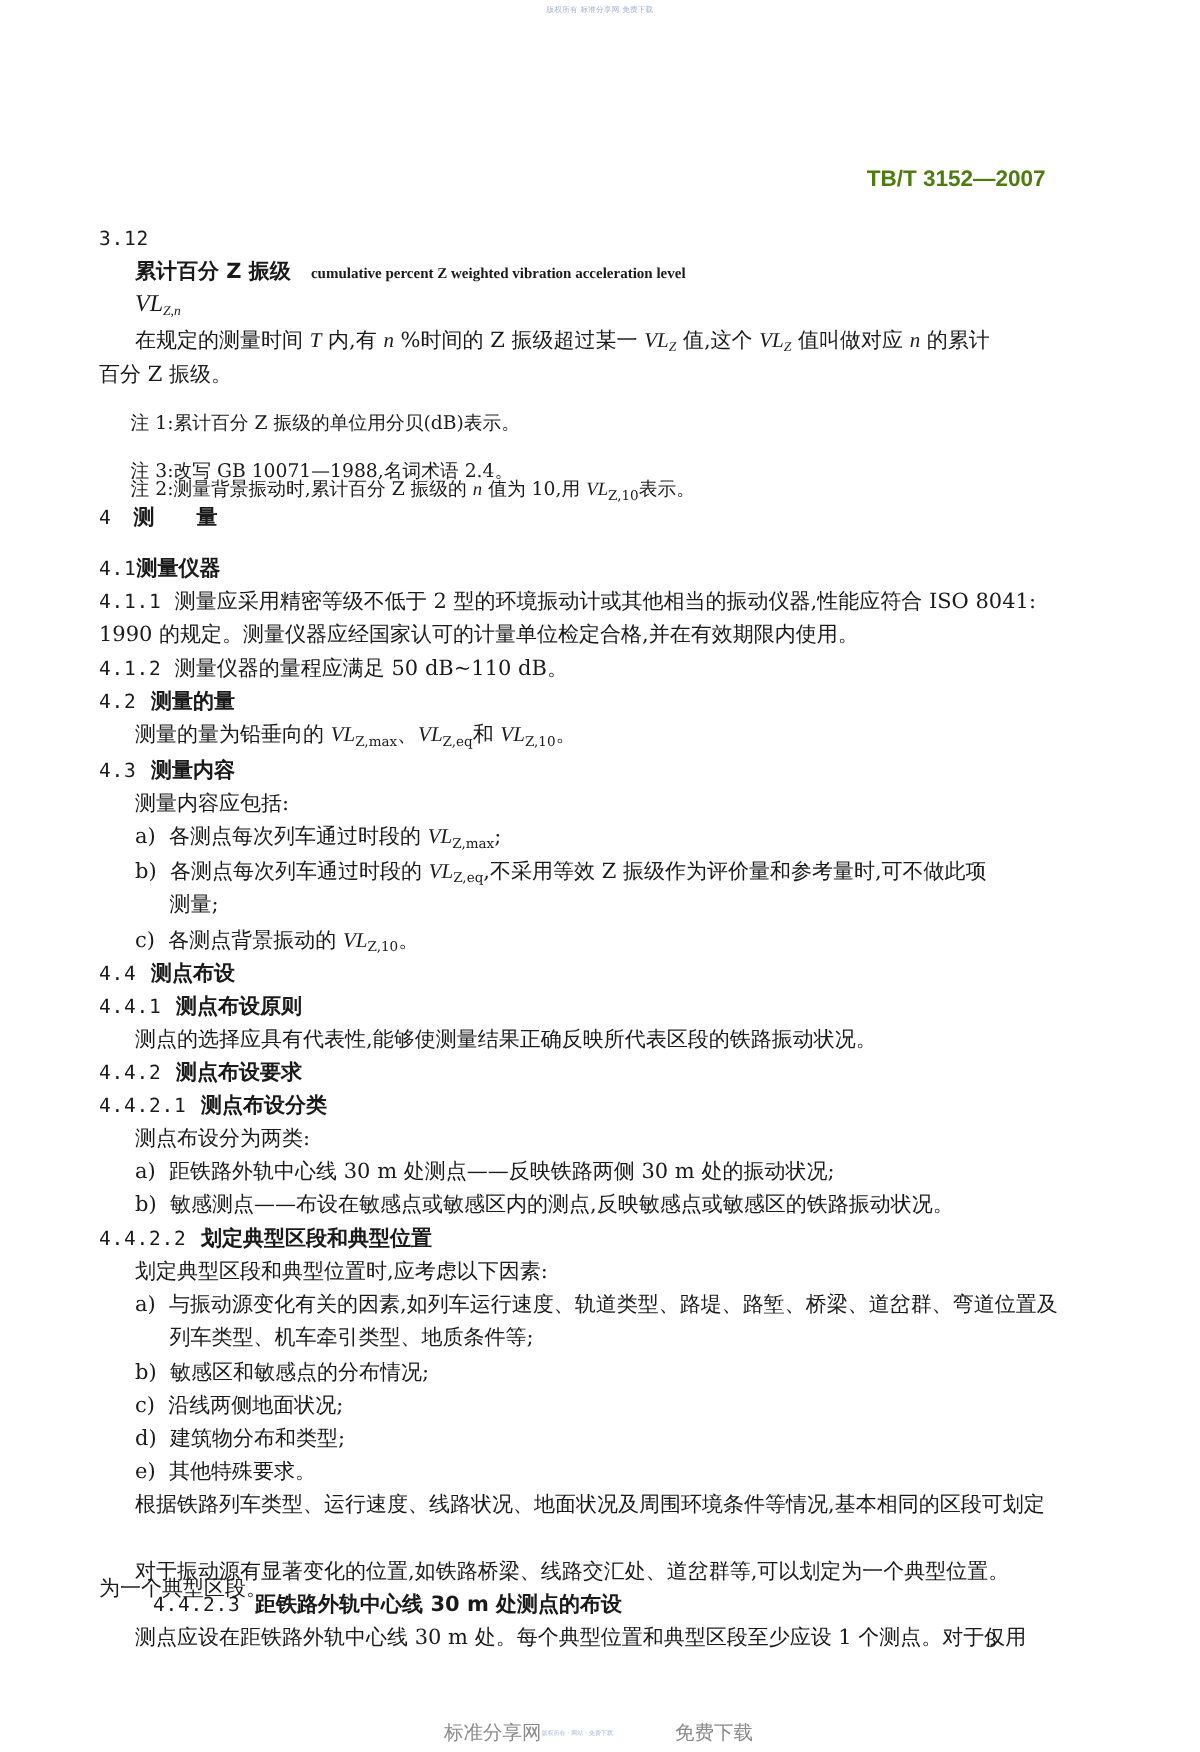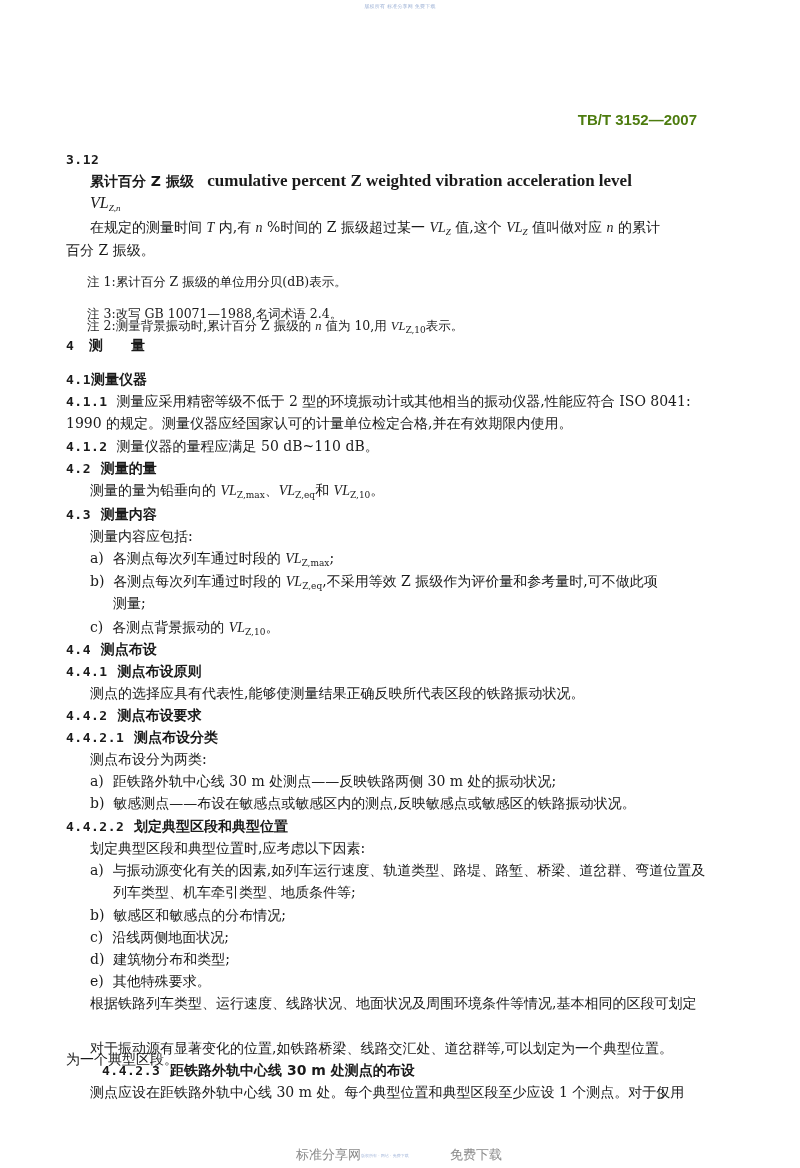--- a/index.html
+++ b/index.html
@@ -9,23 +9,23 @@
   }
   .wm-top {
     position: absolute; top: 3px; left: 0; width: 800px; text-align: center;
     font-size: 5px; color: #9fb3d6; font-family: "DejaVu Sans", sans-serif; letter-spacing: 0.2px;
   }
   .doc-code {
     position: absolute; top: 111px; right: 103px;
     font-family: "Liberation Sans", sans-serif; font-weight: bold; font-size: 15px; color: #4d7c0f;
   }
   .ln { position: absolute; left: 0; white-space: nowrap; font-size: 14px; line-height: 18px; }
-  .num { font-family: "DejaVu Sans Mono", "Liberation Mono", monospace; font-weight: bold; font-size: 13px; letter-spacing: 0.5px; }
+  .num { font-family: "DejaVu Sans Mono", "Liberation Mono", monospace; font-weight: normal; font-size: 13px; letter-spacing: 0.5px; }
   .hd { font-family: "DejaVu Sans", sans-serif; font-weight: bold; font-size: 14px; }
-  .en { font-family: "Liberation Serif", serif; font-weight: bold; font-size: 17px; }
+  .en { font-family: "Liberation Serif", serif; font-weight: bold; font-size: 10px; }
   .it { font-family: "Liberation Serif", serif; font-style: italic; }
   sub { font-size: 9px; vertical-align: -3px; }
   .note { font-size: 12.5px; }
   .page-num { position: absolute; top: 1086px; left: 657px; font-family: "Liberation Serif", serif; font-size: 15px; }
   .wm-bottom {
     position: absolute; top: 1146px; left: 296px; width: 230px; font-family: "DejaVu Sans", sans-serif;
     font-size: 13px; color: #8a8a8a;
   }
   .wm-bottom .mid { font-size: 4px; color: #a9bbdc; vertical-align: middle; }
   .wm-bottom .r { position: absolute; left: 154px; top: 0; }

